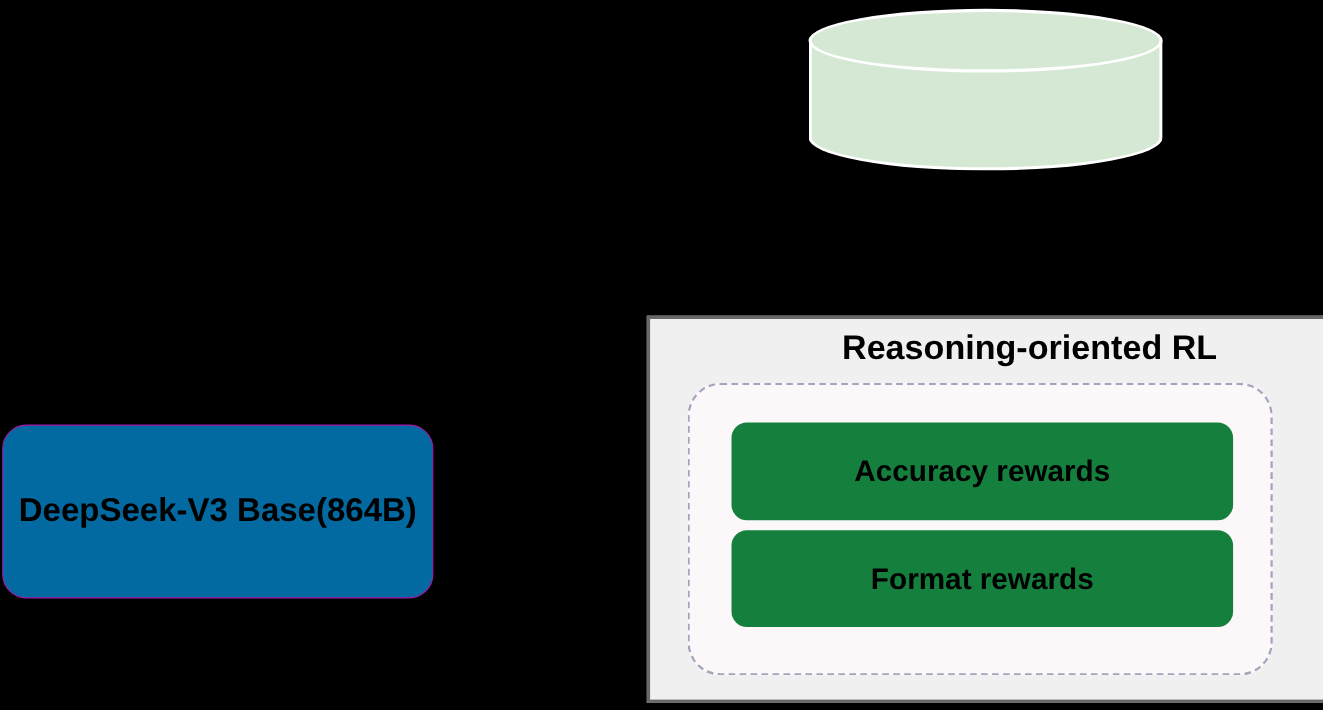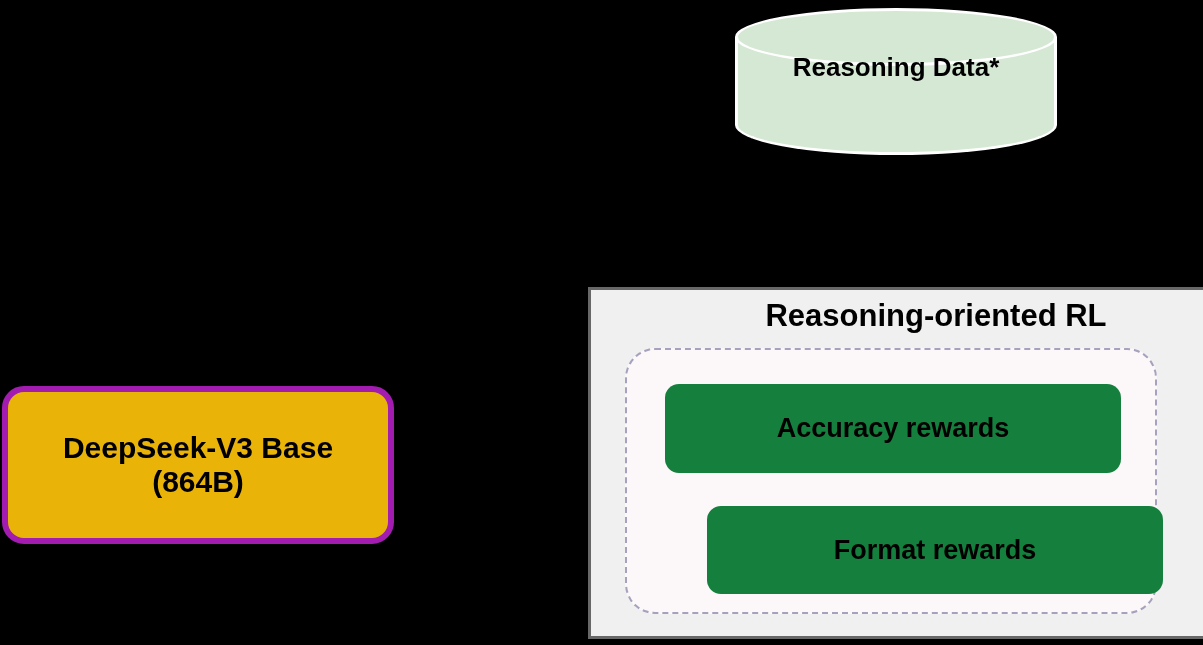--- a/index.html
+++ b/index.html
@@ -57,25 +57,25 @@
   }
 
   
   .base-node {
     position: absolute;
     left: 2px;
     top: 386px;
     width: 392px;
     height: 158px;
     box-sizing: border-box;
-    background: #eab308;
-    border: 6px solid #a21caf;
+    background: #0369a1;
+    border: 1px solid #a21caf;
     border-radius: 22px;
     display: flex;
-    flex-direction: column;
+    flex-direction: row;
     align-items: center;
     justify-content: center;
     text-align: center;
     font-weight: bold;
     font-size: 30px;
     line-height: 34px;
   }
 
   
   .rl-panel {
@@ -114,32 +114,31 @@
     background: #15803d;
     border-radius: 14px;
     display: flex;
     align-items: center;
     justify-content: center;
     font-weight: bold;
     font-size: 27px;
     text-align: center;
   }
   .reward-accuracy { top: 34px; }
-  .reward-format   { top: 156px; height: 88px; margin-left: 42px; }
+  .reward-format   { top: 132px; height: 88px; }
 </style>
 </head>
 <body>
 
 <div class="canvas">
 
   <div class="cylinder">
     <div class="cyl-body"></div>
     <div class="cyl-top"></div>
     <div class="cyl-label">
-      <div>Reasoning Data*</div>
     </div>
   </div>
 
   <div class="base-node">
     <div>DeepSeek-V3 Base</div>
     <div>(864B)</div>
   </div>
 
   <div class="rl-panel">
     <div class="rl-title">Reasoning-oriented RL</div>

